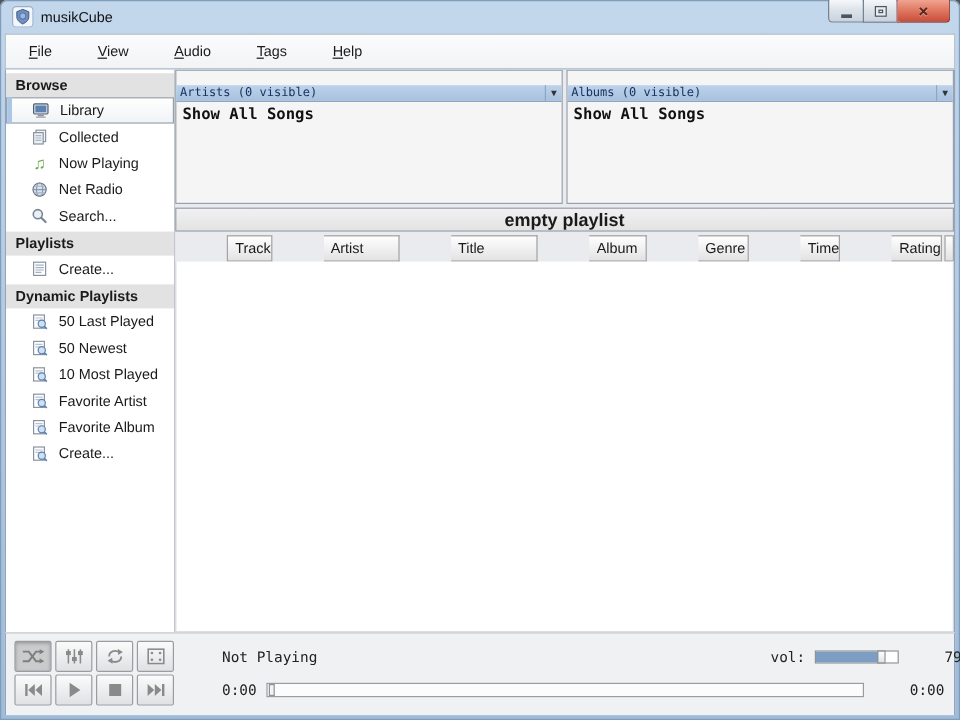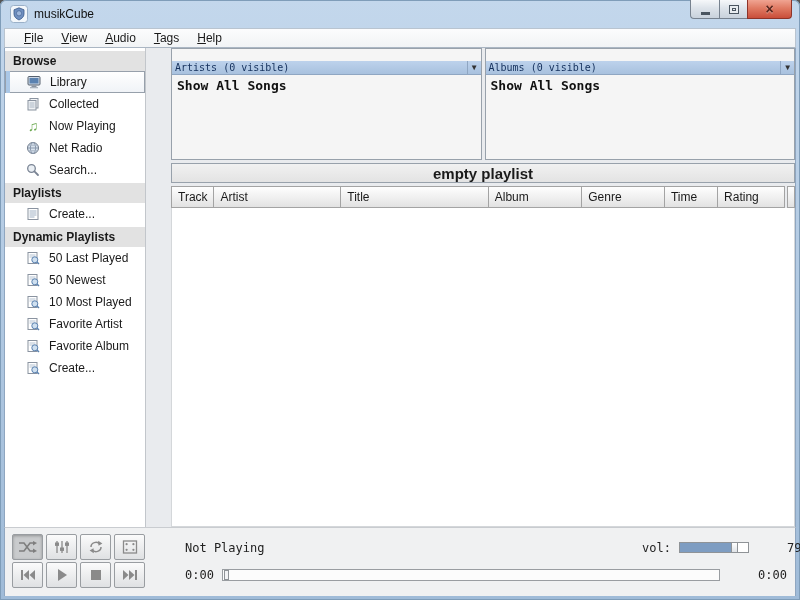--- a/index.html
+++ b/index.html
@@ -21,26 +21,26 @@
   .wbtn{height:19px;border:1px solid #77828f;border-top:none;display:flex;align-items:center;justify-content:center;
         background:linear-gradient(#f6f8fa,#dde3ea 45%,#c9d2dc);cursor:default;}
   .wbtn.min{width:29px;border-radius:0 0 0 4px;border-right:none;}
   .wbtn.max{width:28px;border-right:none;}
   .wbtn.close{width:45px;border-radius:0 0 4px 0;background:linear-gradient(#f0a492,#e07a63 45%,#c94e3a);border-color:#8e3328;}
   .glyph-min{width:9px;height:3px;background:#4a5560;margin-top:8px;}
   .glyph-max{width:10px;height:9px;border:1px solid #4a5560;background:#e8ecf0;display:flex;align-items:center;justify-content:center;}
   .glyph-max i{display:block;width:4px;height:3px;border:1px solid #4a5560;}
   .glyph-close{font-weight:bold;font-size:14px;line-height:14px;color:#58261e;text-shadow:0 1px 0 rgba(255,255,255,.35);}
   
-  .menubar{height:20px;background:linear-gradient(#fcfcfd,#f1f3f5);border:1px solid #b9c4d0;border-bottom:1px solid #aab6c3;
-           display:flex;align-items:center;padding-left:10px;}
+  .menubar{height:30px;background:linear-gradient(#fcfcfd,#f1f3f5);border:1px solid #b9c4d0;border-bottom:1px solid #aab6c3;
+           display:flex;align-items:center;padding-left:10px;gap:20px;}
   .menu-item{padding:0 9px;line-height:20px;cursor:default;}
   .menu-item u{text-decoration:underline;}
   
-  .content{flex:1;display:flex;background:#e9ebee;overflow:hidden;border-left:1px solid #8fa6c0;border-right:1px solid #8fa6c0;gap:25px;}
+  .content{flex:1;display:flex;background:#e9ebee;overflow:hidden;border-left:1px solid #8fa6c0;border-right:1px solid #8fa6c0;}
   
   .sidebar{width:141px;flex:none;background:#fff;border-right:1px solid #c2c6cb;padding-top:3px;display:flex;flex-direction:column;}
   .side-header{height:20px;line-height:20px;background:#e2e2e2;font-weight:bold;padding-left:8px;margin-top:2px;}
   .side-header:first-child{margin-top:0;}
   .side-item{height:22px;display:flex;align-items:center;padding-left:20px;position:relative;cursor:default;}
   .side-item .ic{width:16px;height:16px;flex:none;margin-right:8px;display:flex;align-items:center;justify-content:center;}
   .side-item.selected{border:1px solid #97a0ab;background:linear-gradient(#ffffff,#f0f3f7);font-weight:normal;}
   .side-item.selected::before{content:"";position:absolute;left:0;top:-1px;bottom:-1px;width:4px;background:#aac7e6;}
   .note-glyph{font-size:14px;color:#6aa84f;line-height:14px;}
   
@@ -50,21 +50,21 @@
   .pane-header{height:14px;flex:none;background:linear-gradient(#bdd2ec,#a8c1de);border-bottom:1px solid #8fa6c2;
                display:flex;align-items:center;font-family:"DejaVu Sans Mono",monospace;font-size:10px;color:#14305c;
                padding-left:3px;cursor:default;margin-top:12px;}
   .pane-header .spacer{flex:1;}
   .drop-arrow{font-size:8px;color:#333;padding:0 4px;border-left:1px solid #8fa6c2;align-self:stretch;display:flex;align-items:center;}
   .pane-body{flex:1;font-family:"DejaVu Sans Mono",monospace;font-weight:bold;font-size:13px;padding:3px 5px;color:#111;}
   .status-bar{height:20px;flex:none;margin-top:3px;border:1px solid #98a1ab;background:linear-gradient(#f1f1f1,#e3e3e3);
               display:flex;align-items:center;justify-content:center;font-weight:bold;font-size:15px;}
   .table-header{height:22px;flex:none;margin-top:3px;display:flex;}
   .hcell{background:linear-gradient(#fefefe,#ebebeb 70%,#e2e2e2);border:1px solid #a3a3a3;border-left:none;
-         display:flex;align-items:center;padding-left:6px;font-size:12px;cursor:default;}
+         display:flex;align-items:center;padding-left:6px;font-size:12px;cursor:default;margin-left:43px;}
   .hcell:first-child{border-left:1px solid #a3a3a3;}
   .hcell.filler{margin-left:2px;border-left:1px solid #a3a3a3;flex:1;}
   .playlist-body{flex:1;background:#fff;border:1px solid #d4d7da;border-top:none;}
   
   .bottombar{height:69px;flex:none;background:#f0f1f2;border-top:1px solid #c9ccd0;
              border-left:1px solid #8fa6c0;border-right:1px solid #8fa6c0;
              display:flex;padding:6px 8px 0 7px;}
   .btn-grid{display:grid;grid-template-columns:repeat(4,31px);grid-auto-rows:26px;gap:2px 3px;flex:none;margin-right:10px;}
   .tbtn{background:linear-gradient(#fbfbfb,#dfe1e3);border:1px solid #999da1;border-radius:2px;
         display:flex;align-items:center;justify-content:center;cursor:default;}

